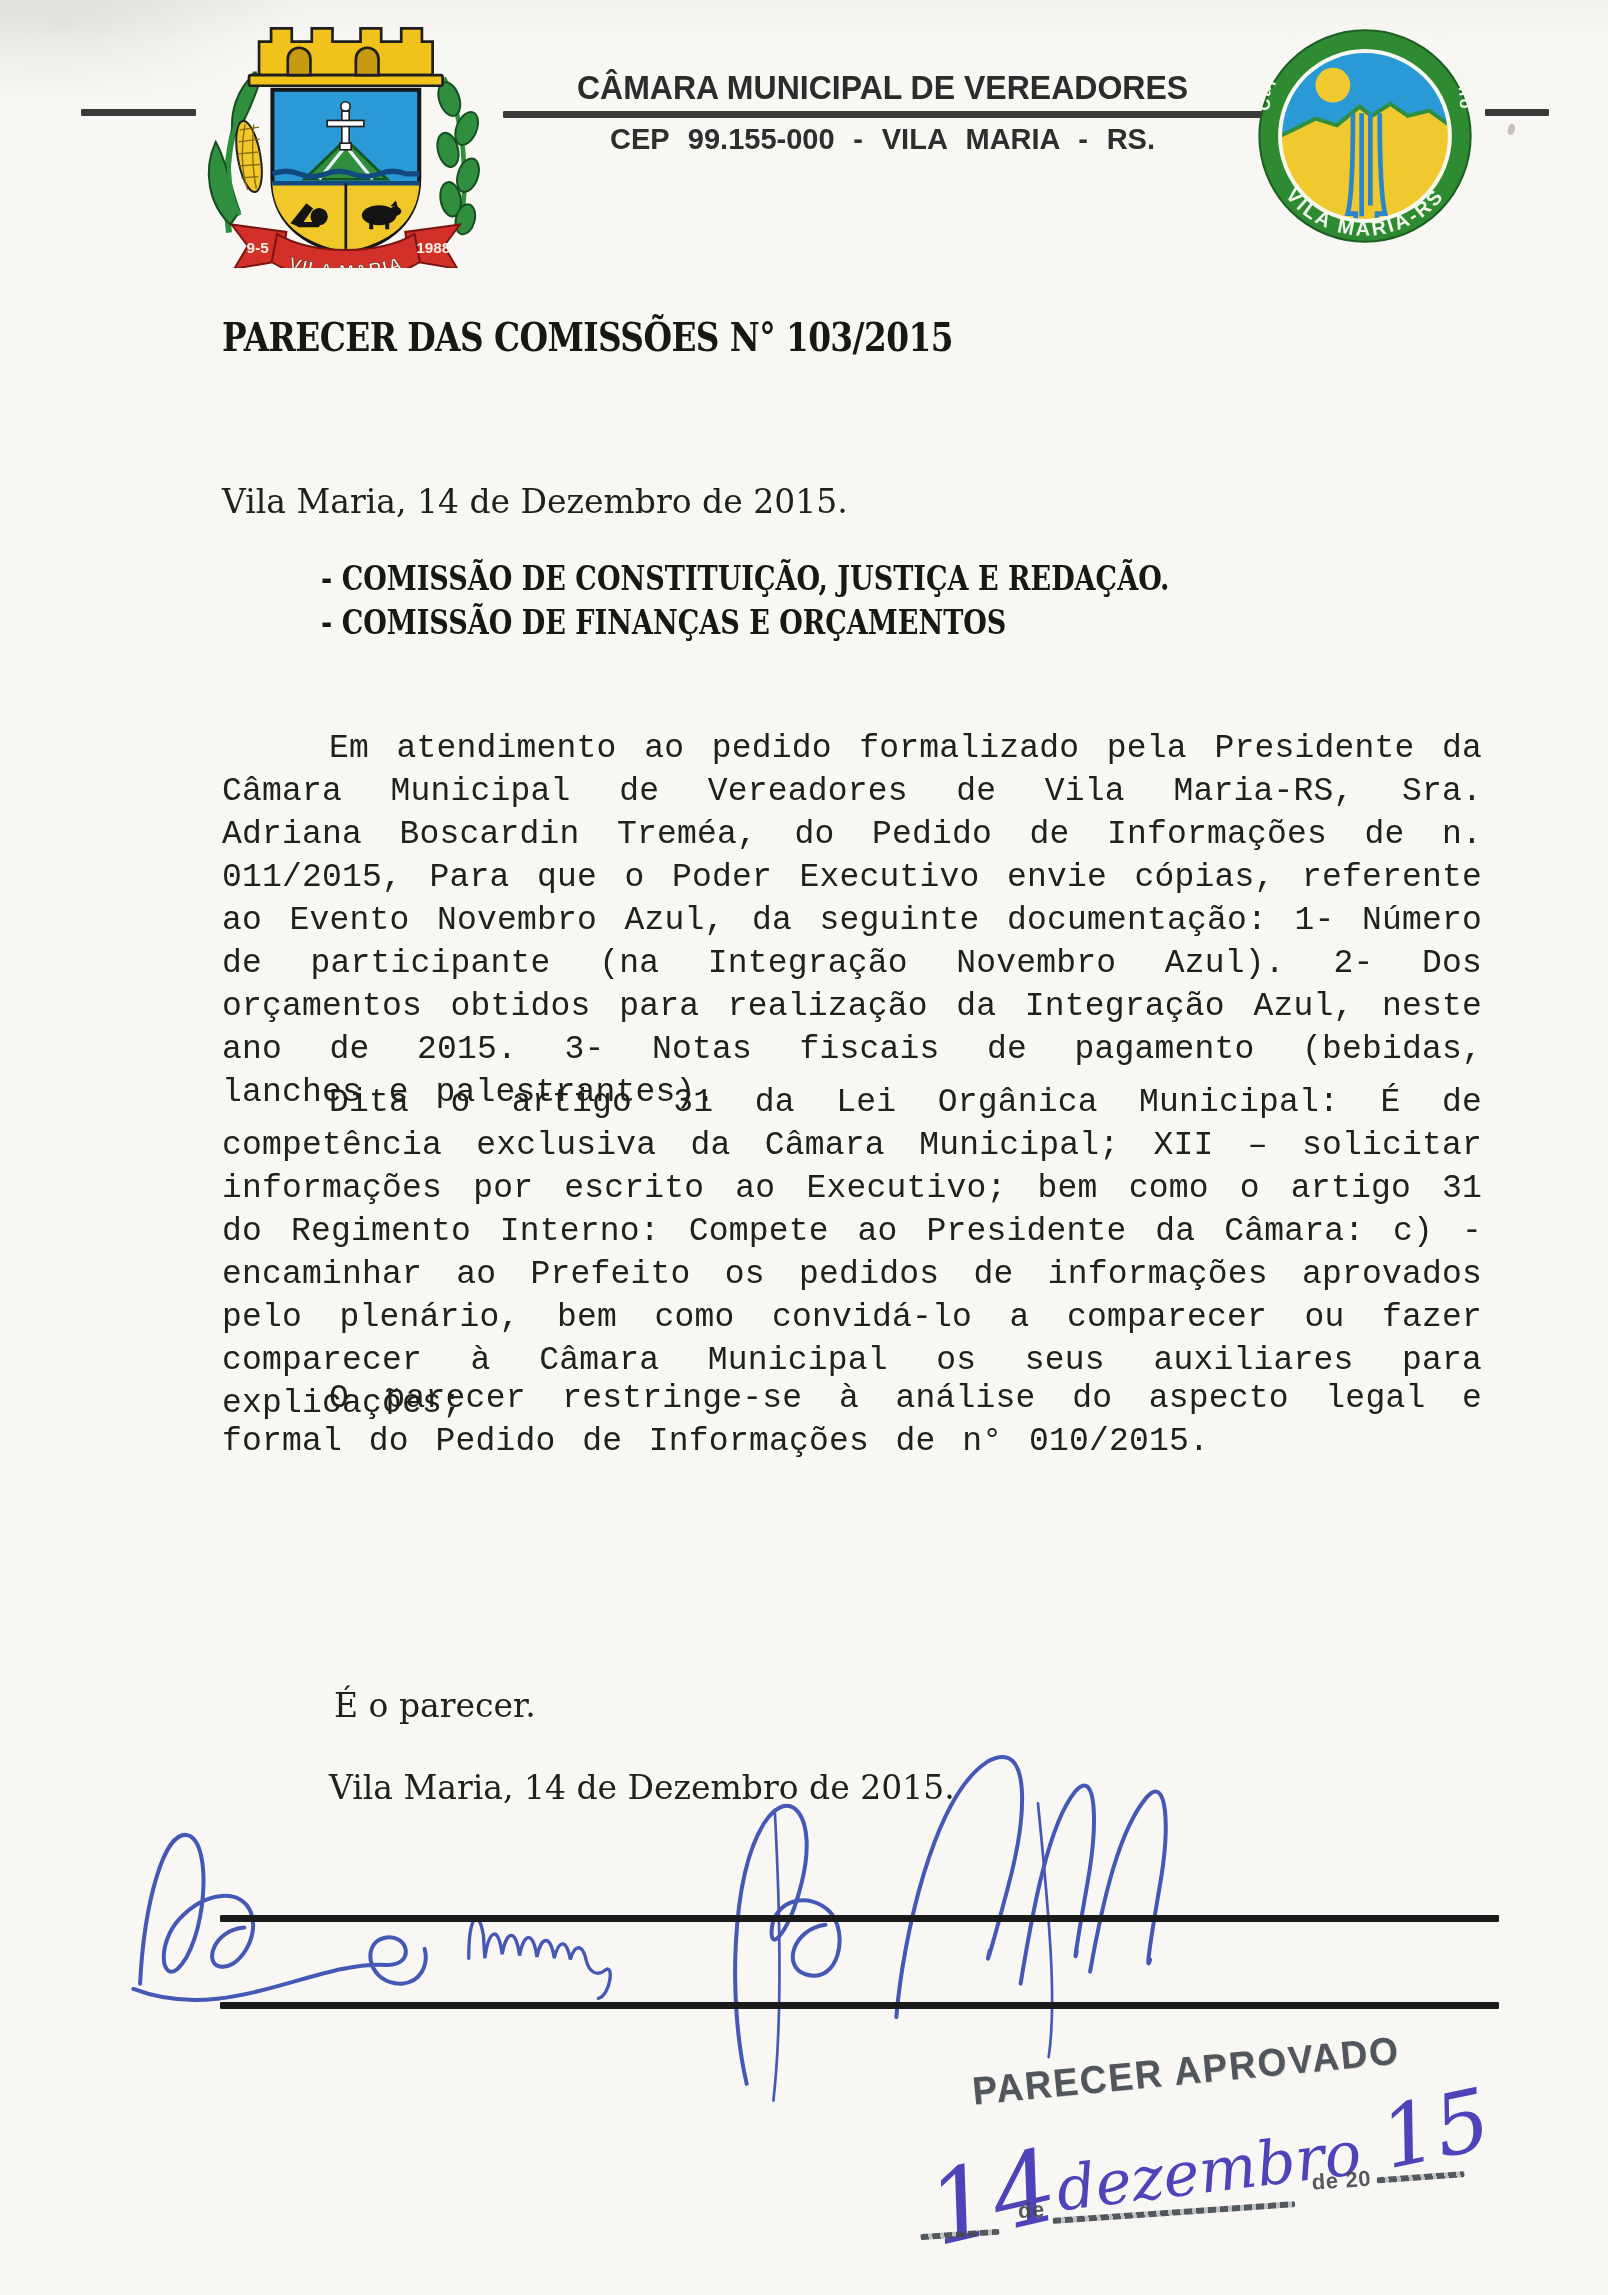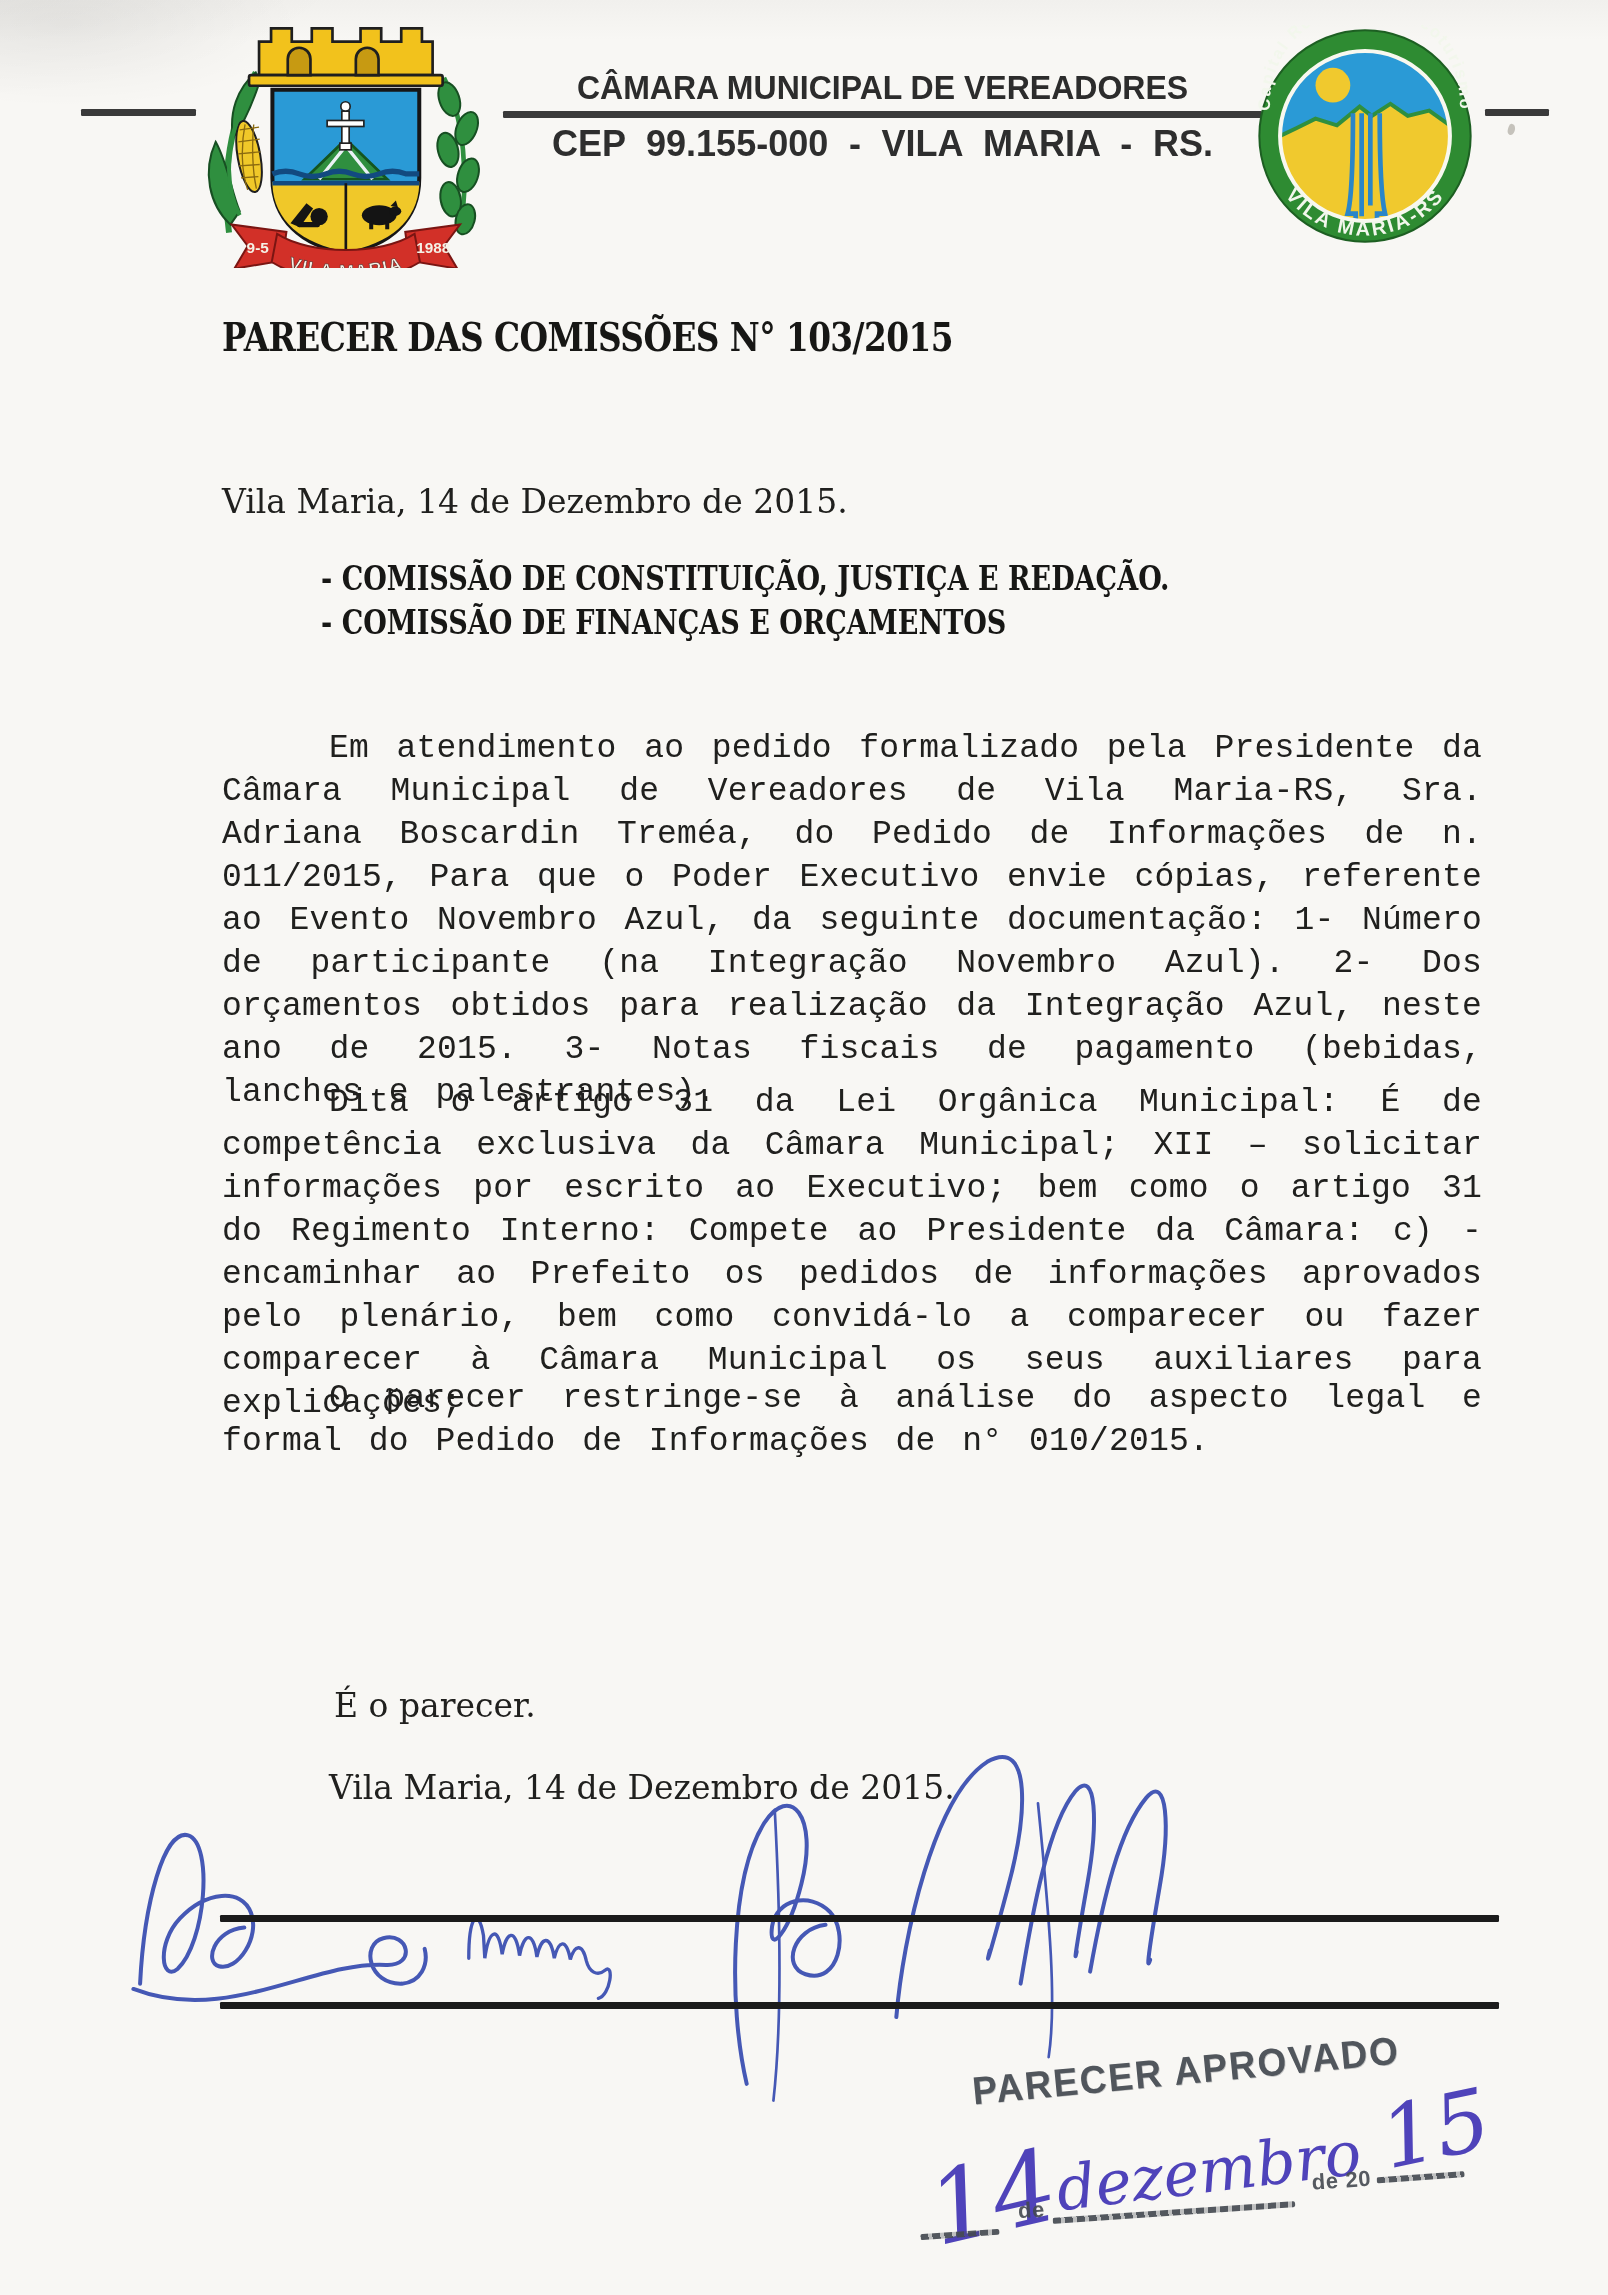--- a/index.html
+++ b/index.html
@@ -24,21 +24,21 @@
   .org-name{
     left:503px;top:69px;width:759px;
     font-family:"Liberation Sans", sans-serif;
     font-weight:bold;font-size:33px;color:#2c2c2c;
     text-align:center;letter-spacing:0px;
     transform:scaleX(.97);transform-origin:center;
   }
   .address-line{
     left:503px;top:123px;width:759px;
     font-family:"Liberation Sans", sans-serif;
-    font-weight:bold;font-size:36px;color:#2e2e2e;
+    font-weight:bold;font-size:29px;color:#2e2e2e;
     text-align:center;word-spacing:10.7px;
   }
   .artifact{background:#9b988d;opacity:.55;border-radius:40% 60% 50% 50%;}
 
   
   .doc-title{
     left:222px;top:313px;
     font-weight:bold;font-size:40px;letter-spacing:-0.7px;
     transform:scaleX(.82);transform-origin:left;
     white-space:nowrap;color:#171715;

